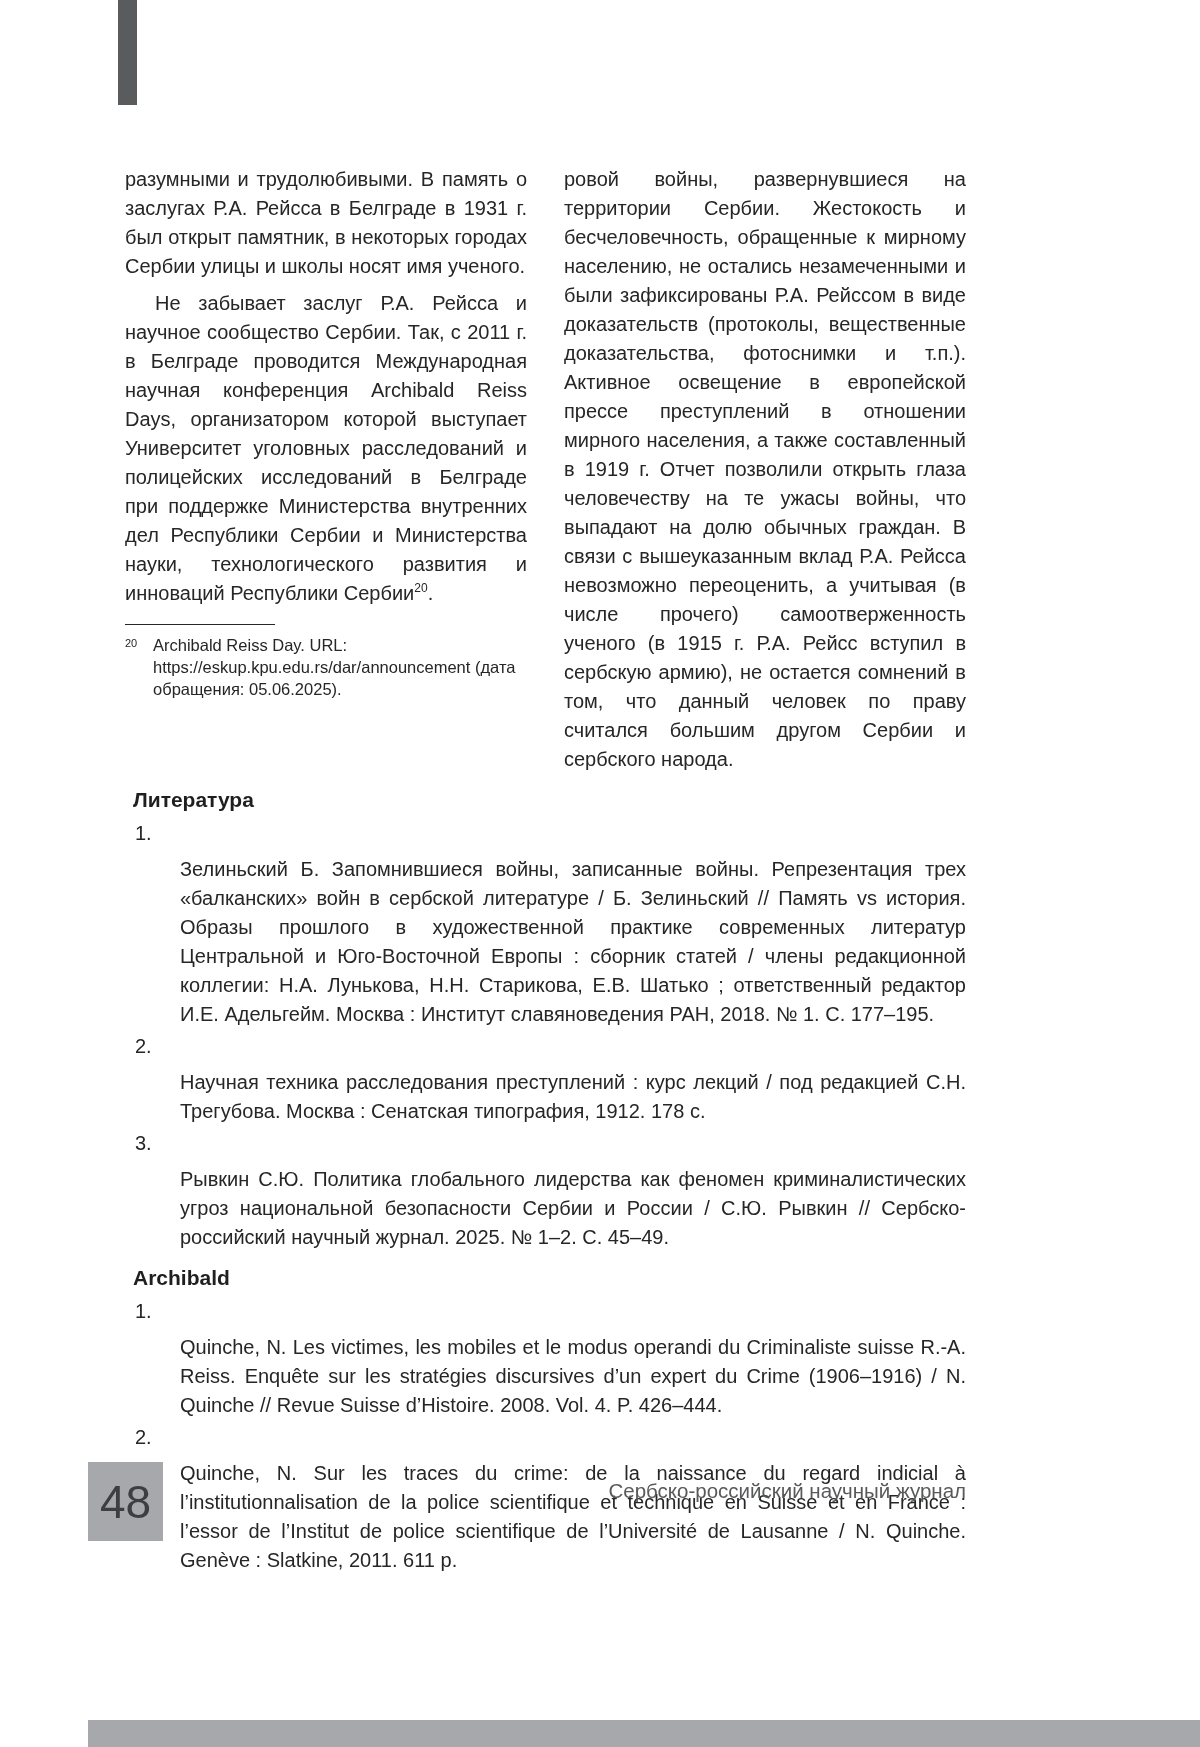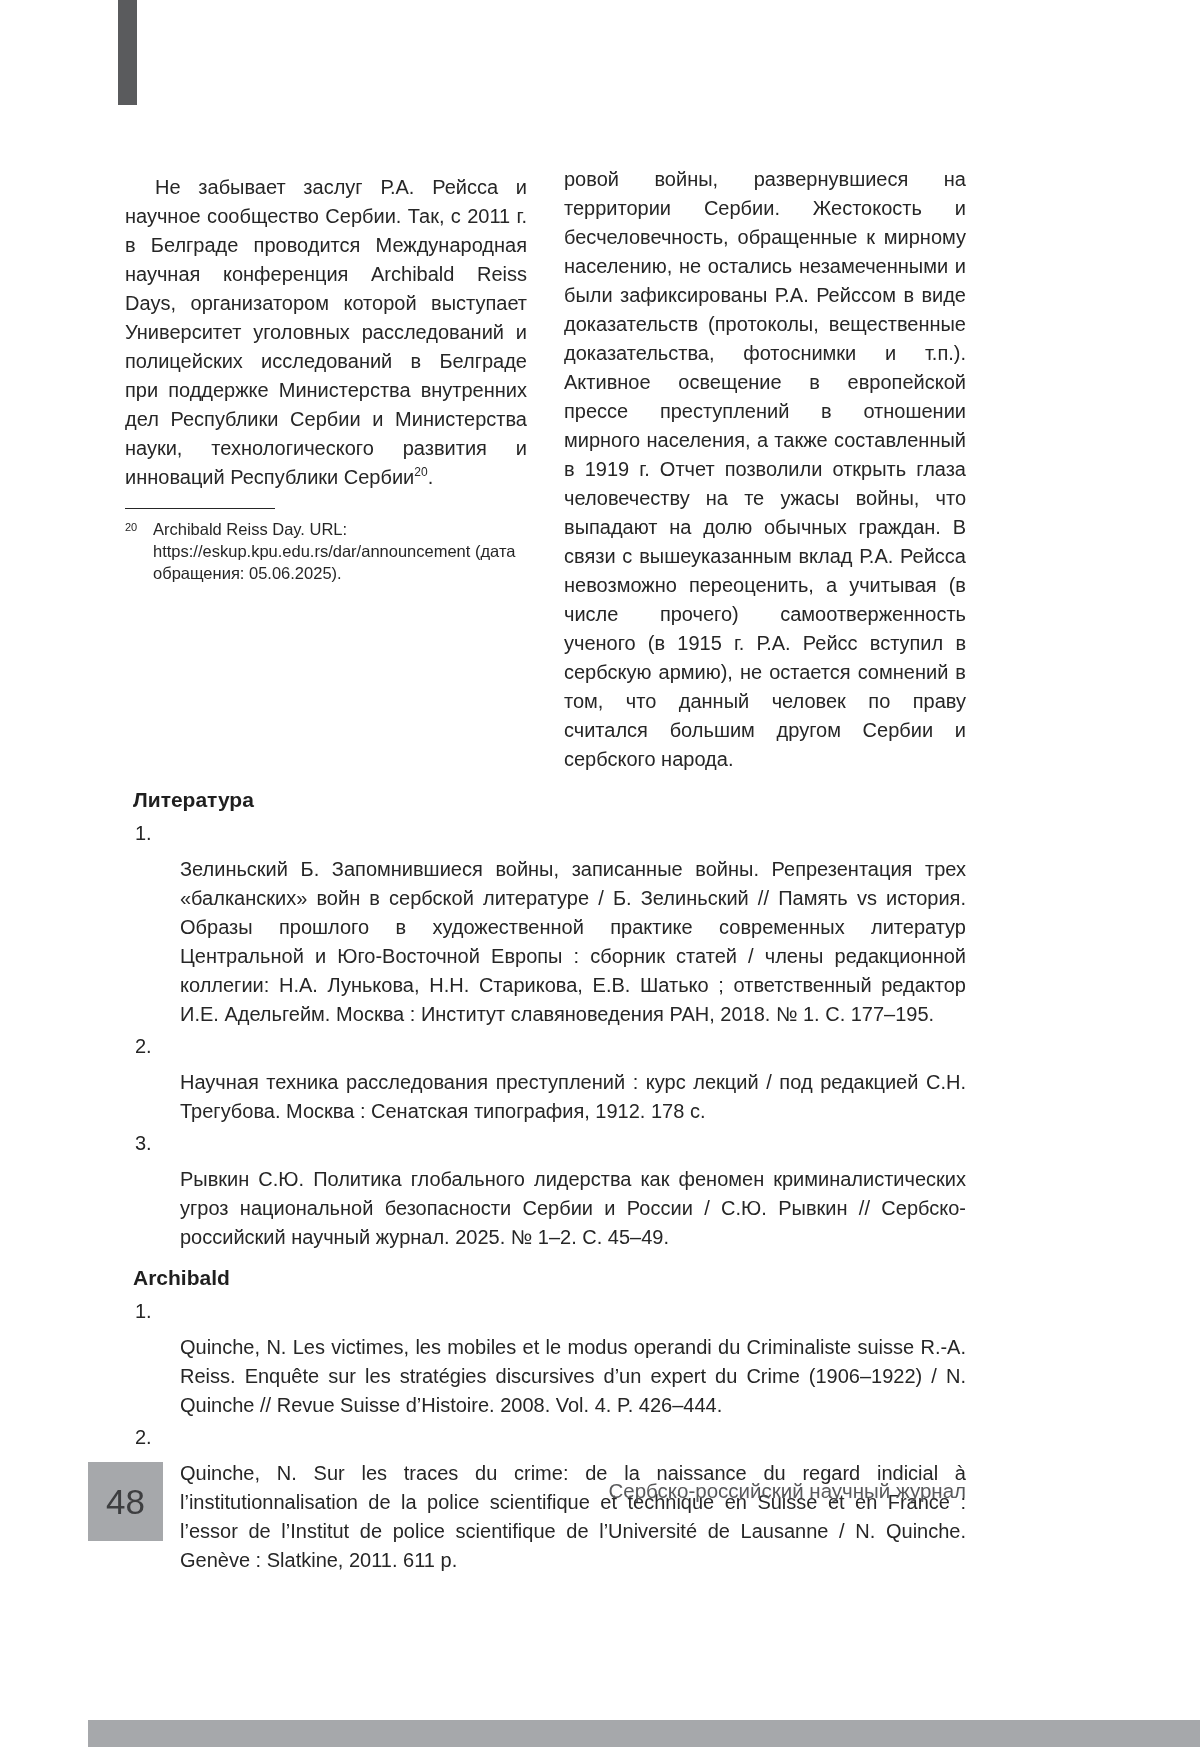--- a/index.html
+++ b/index.html
@@ -96,21 +96,21 @@
   .page-number-box {
     position: absolute;
     left: 88px;
     top: 1462px;
     width: 75px;
     height: 79px;
     background: #a6a8ab;
     display: flex;
     align-items: center;
     justify-content: center;
-    font-size: 35px;
+    font-size: 46px;
     color: #3d3e40;
   }
 
   .journal-title {
     position: absolute;
     top: 1479px;
     right: 234px;
     font-size: 20.5px;
     color: #58595b;
   }
@@ -129,20 +129,21 @@
 
 <div class="page">
 
   <div class="accent-bar-top"></div>
 
   <main class="content">
 
     <div class="columns">
 
       <div class="col">
+        <p class="para">разумными и трудолюбивыми. В память о заслугах Р.А. Рейсса в Белграде в 1931 г. был открыт памятник, в некоторых городах Сербии улицы и школы носят имя ученого.</p>
 
         <p class="para indent"><span>Не забывает заслуг Р.А. Рейсса и научное сообщество Сербии. Так, с 2011 г. в Белграде проводится Международная научная конференция Archibald Reiss Days, организатором которой выступает Университет уголовных расследований и полицейских исследований в Белграде при поддержке Министерства внутренних дел Республики Сербии и Министерства науки, технологического развития и инноваций Республики Сербии</span><sup class="fnref">20</sup><span>.</span></p>
 
 
         <div class="footnote-block">
           <div class="footnote-rule"></div>
           <p class="footnote"><sup class="fnmark">20</sup><span>Archibald Reiss Day. URL: https://eskup.kpu.edu.rs/dar/announcement (дата обращения: 05.06.2025).</span></p>
         </div>
       </div>
 
@@ -169,21 +170,21 @@
         <span class="ref-num">3.</span>
         <span class="ref-text">Рывкин С.Ю. Политика глобального лидерства как феномен криминалистических угроз национальной безопасности Сербии и России / С.Ю. Рывкин // Сербско-российский научный журнал. 2025. № 1–2. С. 45–49.</span>
       </div>
     </section>
 
     <section class="ref-section">
       <h2 class="section-heading">Archibald</h2>
 
       <div class="ref-item">
         <span class="ref-num">1.</span>
-        <span class="ref-text">Quinche, N. Les victimes, les mobiles et le modus operandi du Criminaliste suisse R.-A. Reiss. Enquête sur les stratégies discursives d’un expert du Crime (1906–1922) / N. Quinche // Revue Suisse d’Histoire. 2008. Vol. 4. P. 426–444.</span>
+        <span class="ref-text">Quinche, N. Les victimes, les mobiles et le modus operandi du Criminaliste suisse R.-A. Reiss. Enquête sur les stratégies discursives d’un expert du Crime (1906–1916) / N. Quinche // Revue Suisse d’Histoire. 2008. Vol. 4. P. 426–444.</span>
       </div>
 
       <div class="ref-item">
         <span class="ref-num">2.</span>
         <span class="ref-text">Quinche, N. Sur les traces du crime: de la naissance du regard indicial à l’institutionnalisation de la police scientifique et technique en Suisse et en France : l’essor de l’Institut de police scientifique de l’Université de Lausanne / N. Quinche. Genève : Slatkine, 2011. 611 p.</span>
       </div>
     </section>
 
   </main>
 

